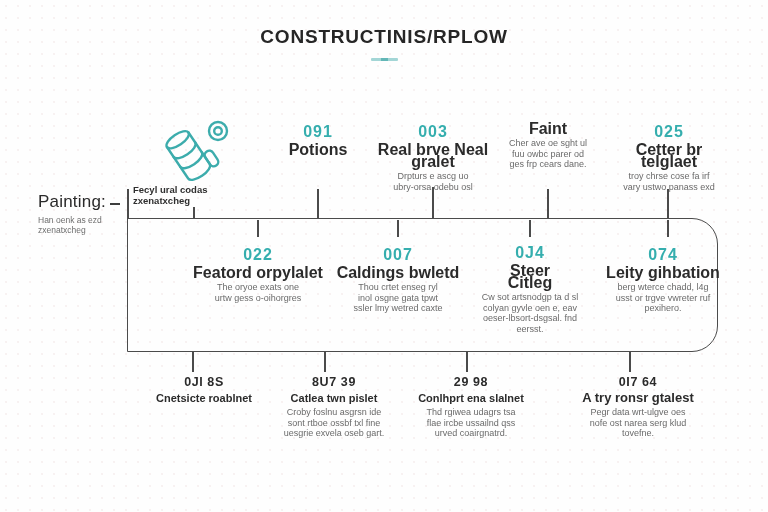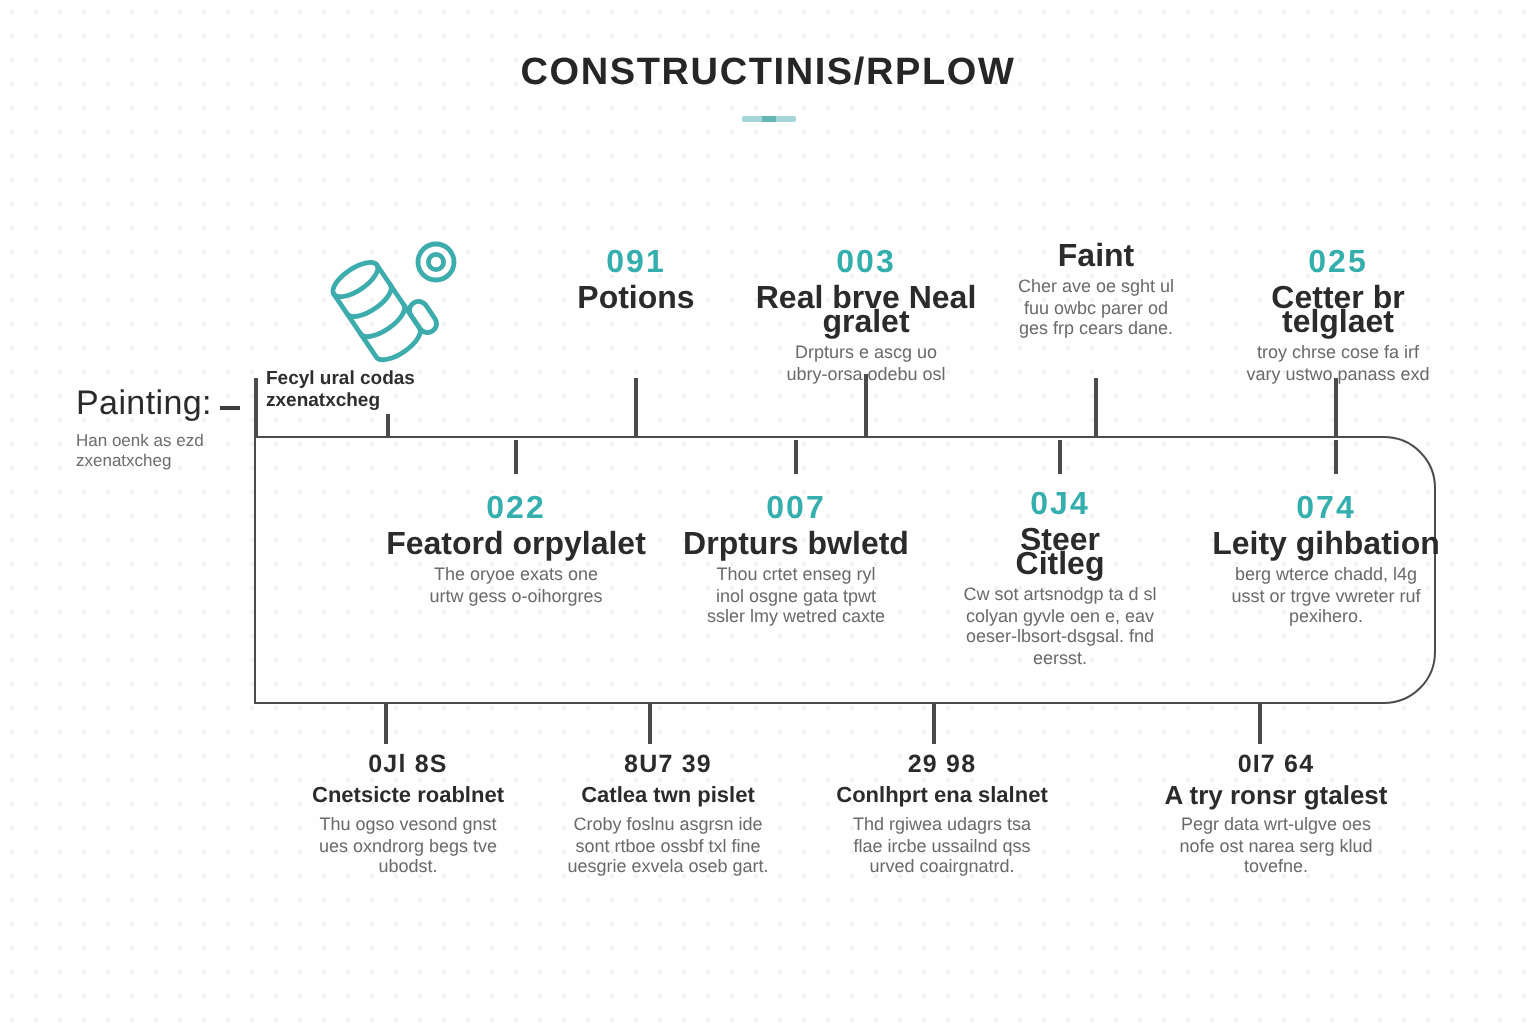--- a/index.html
+++ b/index.html
@@ -129,21 +129,21 @@
   </div>
 
   <div class="step" style="left:193px;top:246px;width:130px;">
     <div class="num">022</div>
     <div class="stitle">Featord orpylalet</div>
     <div class="sdesc">The oryoe exats one
 urtw gess o-oihorgres</div>
   </div>
   <div class="step" style="left:333px;top:246px;width:130px;">
     <div class="num">007</div>
-    <div class="stitle">Drpturs bwletd</div>
+    <div class="stitle">Caldings bwletd</div>
     <div class="sdesc">Thou crtet enseg ryl
 inol osgne gata tpwt
 ssler lmy wetred caxte</div>
   </div>
   <div class="step" style="left:465px;top:244px;width:130px;">
     <div class="num">0J4</div>
     <div class="stitle">Steer
 Citleg</div>
     <div class="sdesc">Cw sot artsnodgp ta d sl
 colyan gyvle oen e, eav
@@ -154,23 +154,20 @@
     <div class="num">074</div>
     <div class="stitle">Leity gihbation</div>
     <div class="sdesc">berg wterce chadd, l4g
 usst or trgve vwreter ruf
 pexihero.</div>
   </div>
 
   <div class="step" style="left:139px;top:375px;width:130px;">
     <div class="num dark">0Jl 8S</div>
     <div class="stitle" style="font-size:11px;">Cnetsicte roablnet</div>
-    <div class="sdesc">Thu ogso vesond gnst
-ues oxndrorg begs tve
-ubodst.</div>
   </div>
   <div class="step" style="left:268px;top:375px;width:132px;">
     <div class="num dark">8U7 39</div>
     <div class="stitle" style="font-size:11px;">Catlea twn pislet</div>
     <div class="sdesc">Croby foslnu asgrsn ide
 sont rtboe ossbf txl fine
 uesgrie exvela oseb gart.</div>
   </div>
   <div class="step" style="left:405px;top:375px;width:132px;">
     <div class="num dark">29 98</div>

